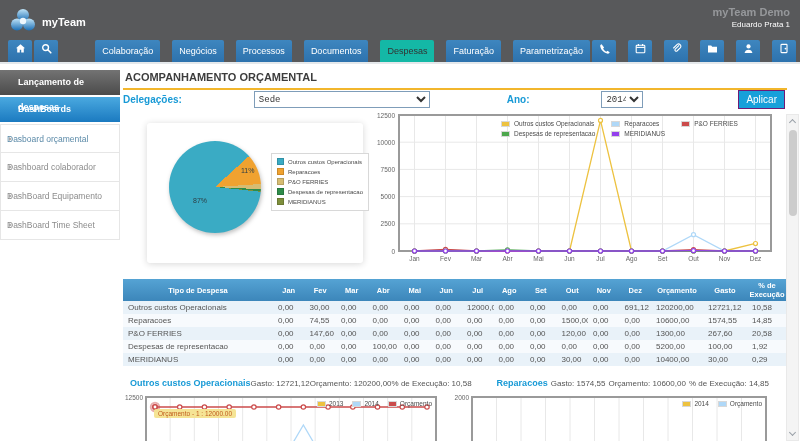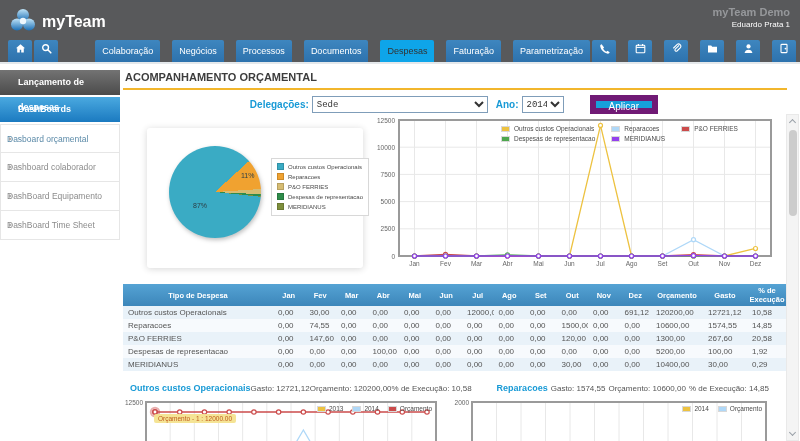--- a/index.html
+++ b/index.html
@@ -1,50 +1,50 @@
 <!DOCTYPE html>
 <html><head>
 <meta charset="utf-8">
 <style>
 *{box-sizing:border-box;margin:0;padding:0}
 html,body{width:800px;height:441px;overflow:hidden;background:#fff;font-family:"Liberation Sans",sans-serif}
 
 .hdr{position:absolute;left:0;top:0;right:0;height:62px;background:#58595b;box-shadow:0 2px 0 #e4e8eb}
 .logo{position:absolute;left:10px;top:7px;display:flex;align-items:center;gap:6px}
-.logo-text{color:#fff;font-size:16px;font-weight:bold}
+.logo-text{color:#fff;font-size:11px;font-weight:bold}
 .userbox{position:absolute;right:10px;top:6px;text-align:right}
 .demo{color:#96989b;font-size:11px;font-weight:bold}
 .uname{color:#fff;font-size:8px;margin-top:2px;cursor:pointer}
 .navstrip{position:absolute;left:0;right:0;bottom:0;height:22px}
 .quick{position:absolute;left:8px;bottom:0;display:flex;gap:2px}
 .tabs-right{position:absolute;right:4px;bottom:0;display:flex;align-items:flex-end}
 .txt-tabs,.icn-tabs{display:flex;gap:12px}
 .icn-tabs{margin-left:2px}
 .tab{background:linear-gradient(#3e86bf,#2d72ad);color:#fff;font-size:9px;padding:0 7px;height:22px;line-height:22px;border-radius:2px 2px 0 0;cursor:pointer;white-space:nowrap}
-.tab.active{background:#0ea5e9;color:#333}
+.tab.active{background:#14b8a6;color:#333}
 .tab.icon{width:24px;display:flex;align-items:center;justify-content:center;padding:0}
 
 .sidebar{position:absolute;left:0;top:70px;width:120px}
 .sb-dark,.sb-active{height:25px;line-height:25px;font-size:9px;font-weight:bold;color:#fff;padding-left:18px;margin-bottom:2px;cursor:pointer}
 .sb-dark{background:linear-gradient(#737373,#4b4b4b)}
 .sb-active{background:linear-gradient(#4aa9e0,#1b7ac0)}
 .sb-sub{height:29px;line-height:29px;background:#fff;border:1px solid #e6e6e6;font-size:8.5px;color:#8b8b8b;padding-left:6px;position:relative;cursor:pointer}
 .sb-sub + .sb-sub{border-top:none}
 .sb-sub .arr{position:absolute;left:8px;top:12px;width:0;height:0;border-left:3px solid #a8a8a8;border-top:2.5px solid transparent;border-bottom:2.5px solid transparent}
 .sb-sub.cur{color:#5b8aa8}
 
 .main{position:absolute;left:123px;top:66px;width:664px}
 .page-title{font-size:11px;font-weight:bold;color:#3d3d3d;padding:5px 0 5px 2px;border-bottom:2px solid #f2b62c}
-.filters{margin-top:5px;display:flex;justify-content:center;align-items:center;height:19px;font-size:10px;padding-right:2px}
+.filters{display:flex;justify-content:space-between;align-items:center;height:19px;font-size:10px;padding-right:2px}
 .flabel{color:#189ad6;font-weight:bold;margin-right:3px;white-space:nowrap}
 .flabel.ml{margin-left:8px}
 .sel{height:17px;font-size:9px;border:1px solid #7f9db9;background:#fff;font-family:Liberation Mono, monospace;color:#333}
 .sel.wide{width:176px}
 .sel.narrow{width:42px}
-.apply{margin-left:26px;background:#17a0da;border:6px solid #701a75;color:#fff;font-size:10px;height:19px;padding:0 13px;cursor:pointer;font-family:inherit}
+.apply{margin-left:26px;background:#17a0da;border:1px solid #701a75;color:#fff;font-size:10px;height:19px;padding:0 7px;cursor:pointer;font-family:inherit}
 .charts-row{position:relative;height:160px;margin-top:2px}
 .pie-card{position:absolute;left:24px;top:12px;width:216px;height:140px;border-radius:3px;box-shadow:0 1px 7px rgba(0,0,0,.16);background:#fff}
 .pie{position:absolute;left:22px;top:18px;width:92px;height:92px;border-radius:50%;filter:drop-shadow(1px 2px 2px rgba(0,0,0,.25))}
 .plabel{position:absolute;font-size:7px;color:#2d3e45}
 .p1{left:24px;top:56px}
 .p2{left:72px;top:26px}
 .pie-legend{position:absolute;left:124px;top:30px;background:#fff;border:1px solid #d8d8d8;padding:4px 5px 2px}
 .pie-legend .leg-item{display:flex;align-items:center;margin-bottom:3px;font-size:6px;color:#4a4a4a;white-space:nowrap}
 .pie-legend .sw{width:7px;height:7px;margin-right:4px;flex:0 0 auto;border:1px solid rgba(0,0,0,.15)}
 .line-wrap{position:absolute;left:246px;top:0;width:412px;height:158px}

